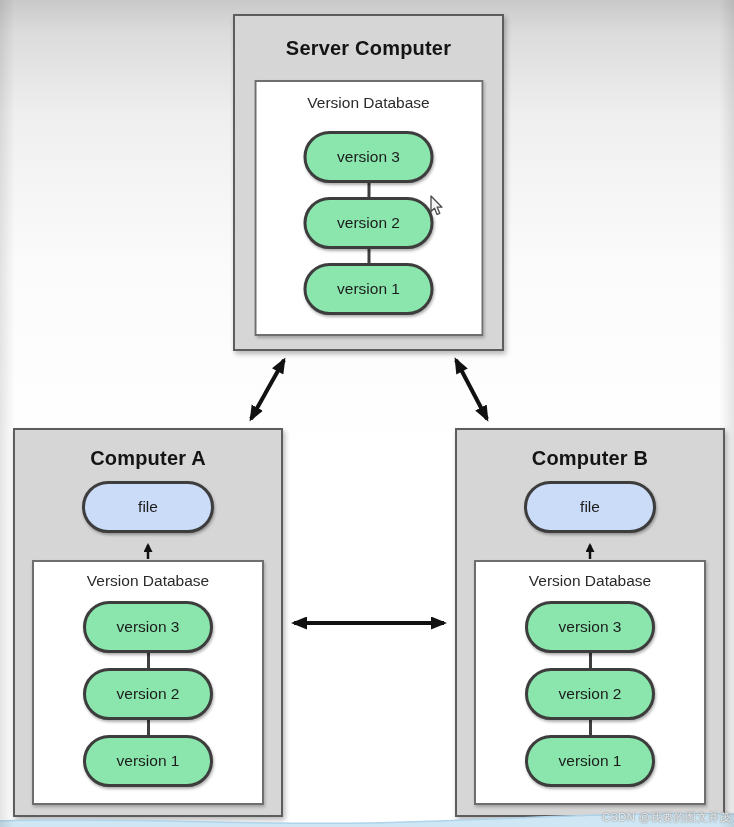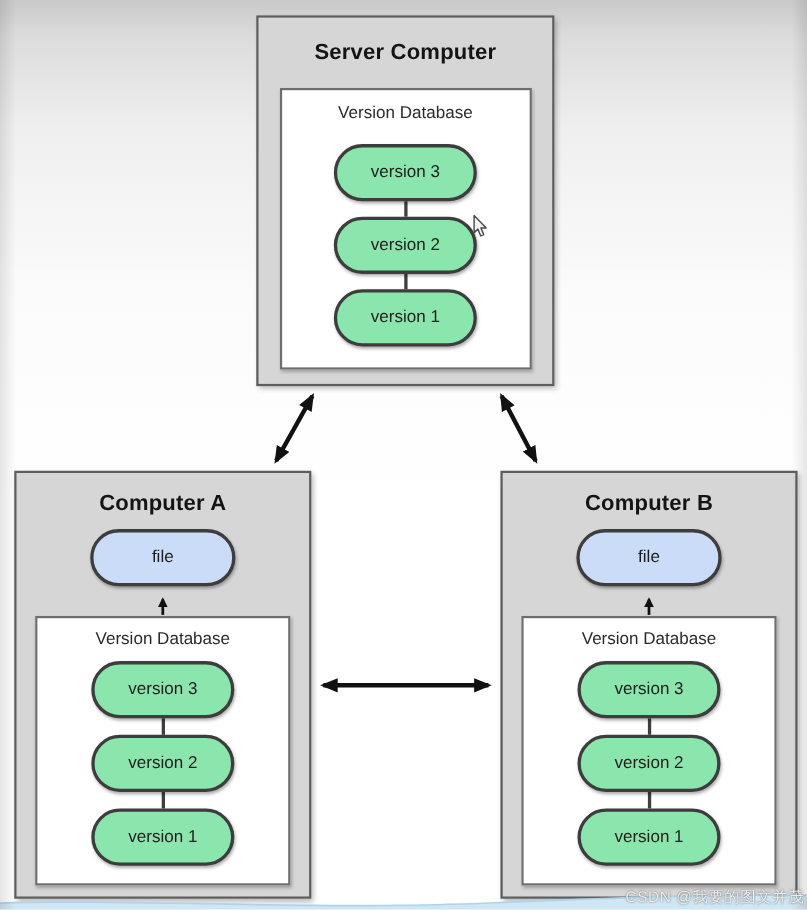--- a/index.html
+++ b/index.html
@@ -50,21 +50,21 @@
   .connector{width:3px;background:#3f3f3f;z-index:1;}
   .server-vdb .connector{height:14px;margin:-0px 0;}
   .client-vdb .connector{height:15px;}
   #server{left:233px;top:14px;width:271px;height:337px;}
   #computerA{left:13px;top:428px;width:270px;height:389px;}
   #computerB{left:455px;top:428px;width:270px;height:389px;}
   #arrows{position:absolute;inset:0;z-index:5;pointer-events:none;}
   #wave{position:absolute;left:0;bottom:0;width:734px;height:20px;z-index:8;pointer-events:none;}
   #watermark{
     position:absolute;right:3px;bottom:2px;z-index:10;
-    font-size:14px;color:rgba(243,243,243,.95);letter-spacing:.5px;
+    font-size:11px;color:rgba(243,243,243,.95);letter-spacing:.5px;
     text-shadow:0 0 2px rgba(110,110,110,.75), 0 0 1px rgba(110,110,110,.75);
     white-space:nowrap;
   }
   #cursor{position:absolute;left:0;top:0;z-index:7;pointer-events:none;}
 </style>
 </head>
 <body>
 
 <div id="stage">
 

